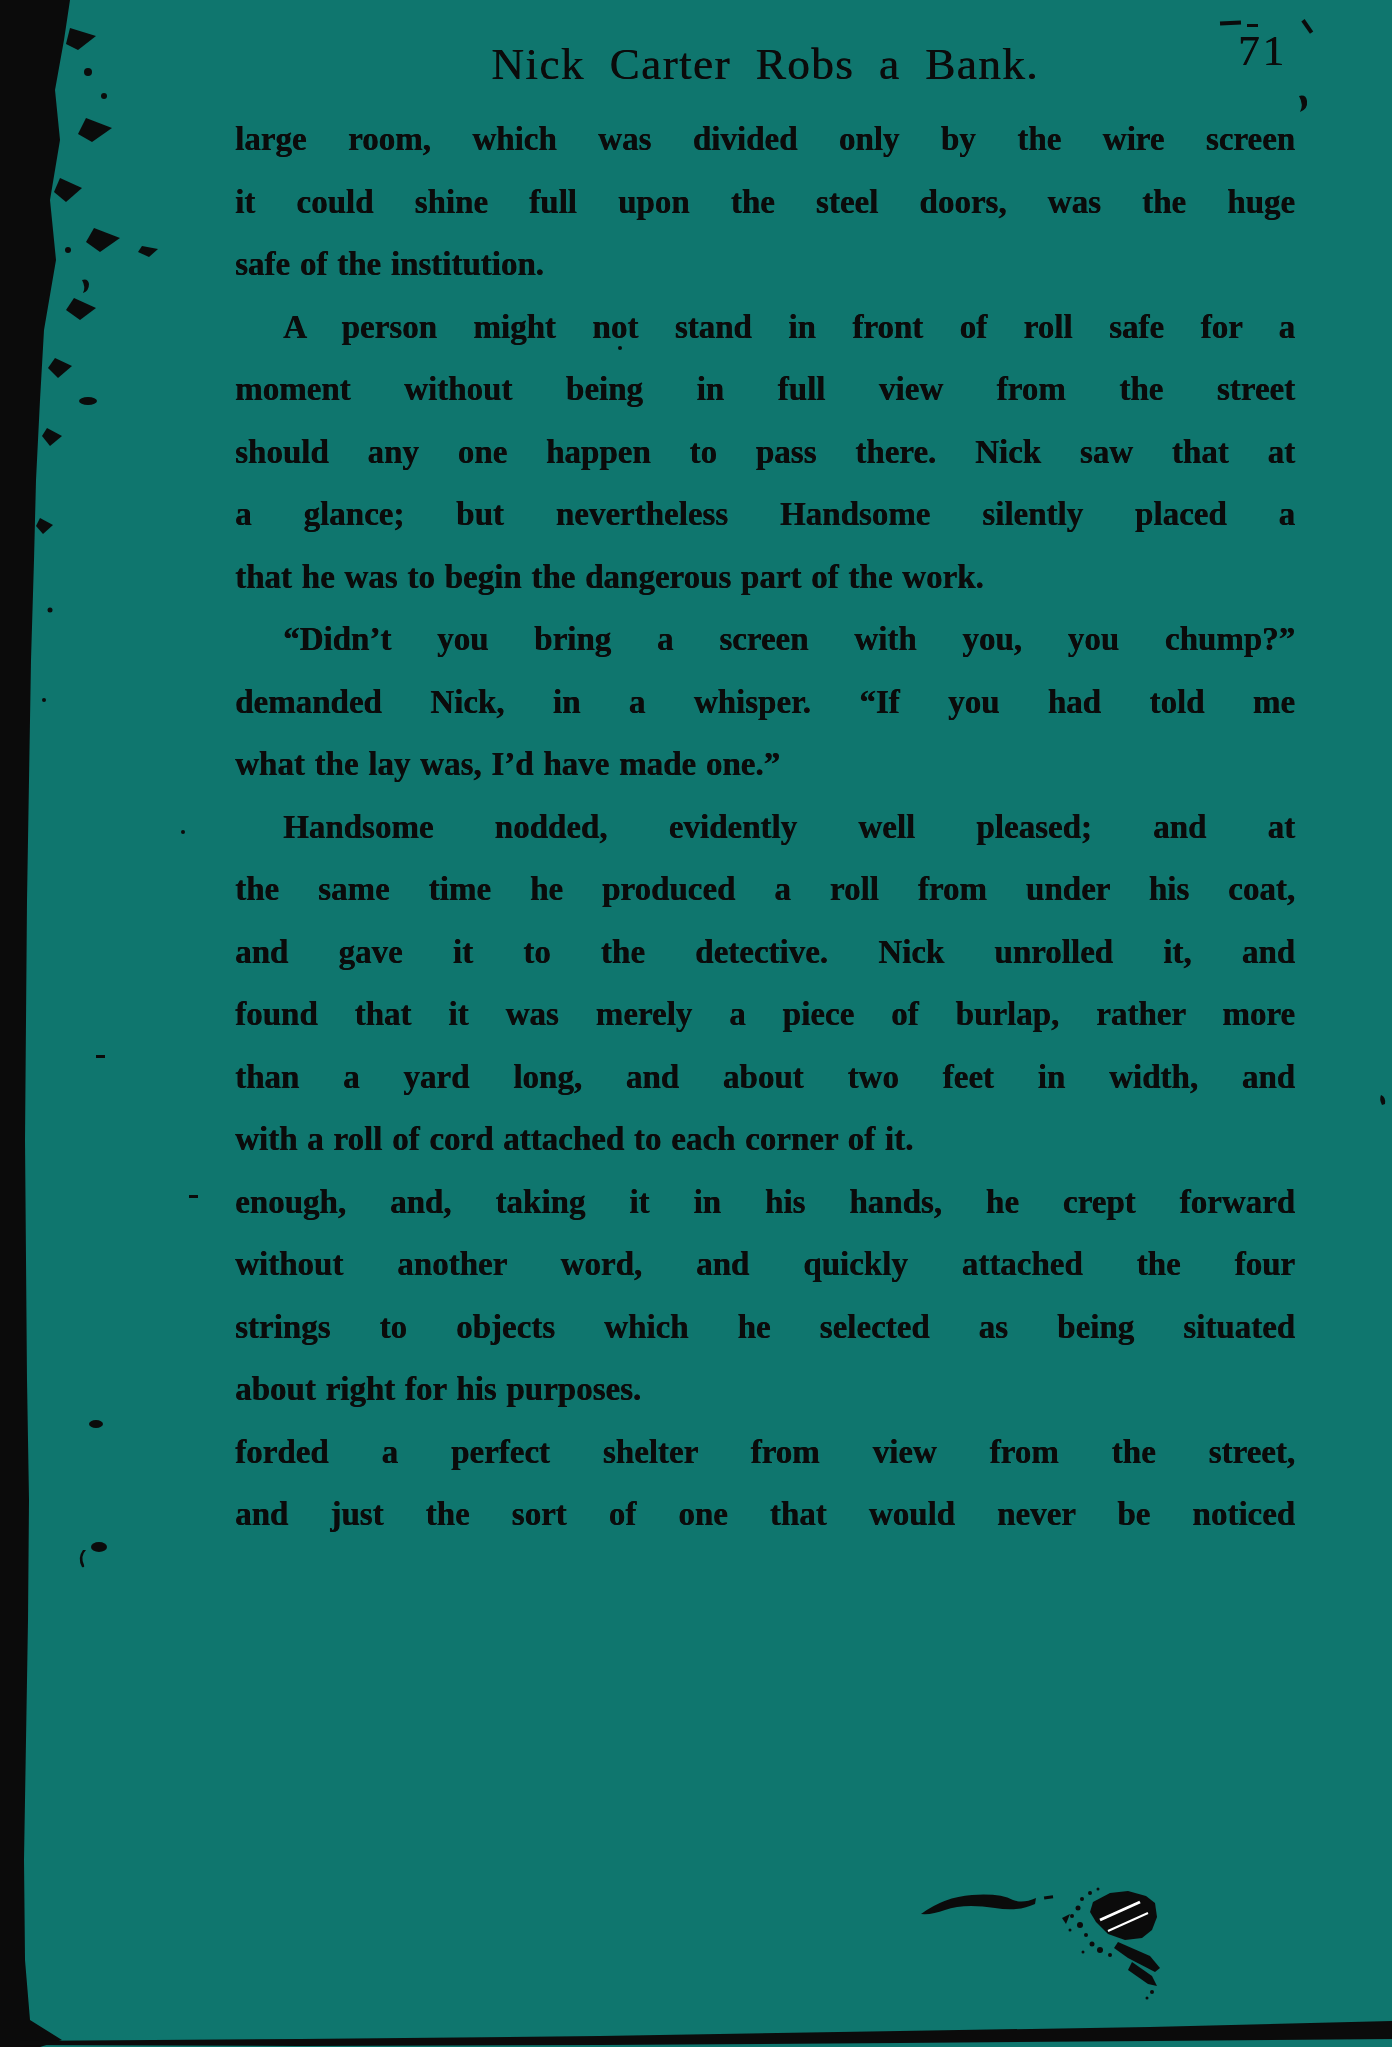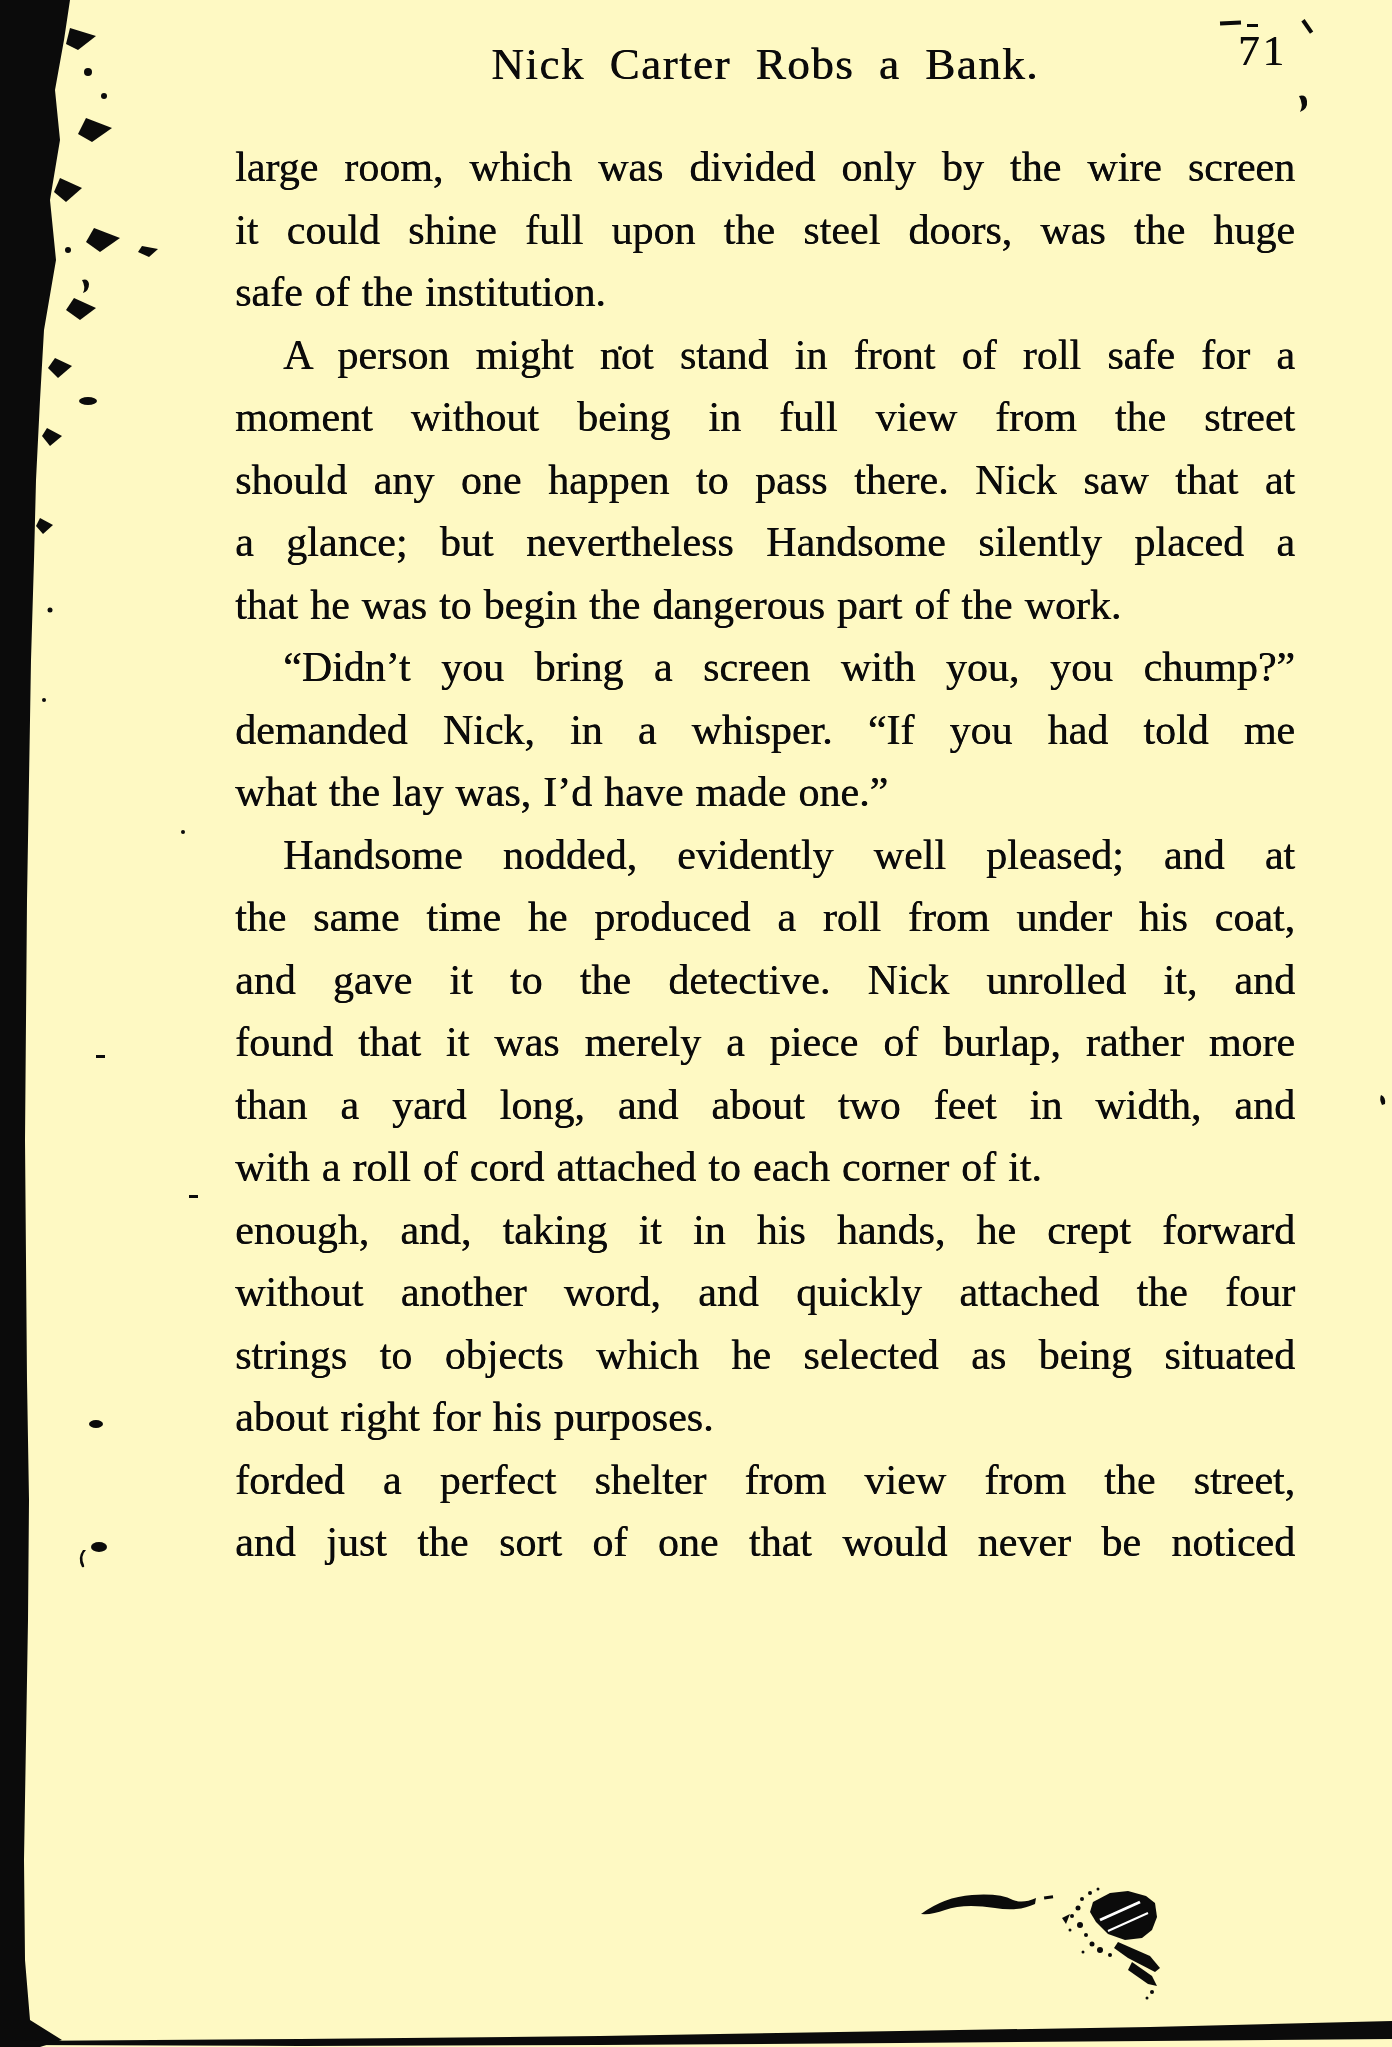--- a/index.html
+++ b/index.html
@@ -1,33 +1,34 @@
 <!DOCTYPE html>
 <html><head>
 <meta charset="utf-8">
 <style>
   html,body{margin:0;padding:0;background:#e8e8e8;}
   .page{
-    position:relative;width:1392px;height:2047px;background:#fef9c3;overflow:hidden;
+    position:relative;width:1392px;height:2047px;background:#0f766e;overflow:hidden;
     font-family:"Liberation Serif","DejaVu Serif",serif;color:#0b0b0b;
   }
   .artifact-layer{position:absolute;left:0;top:0;width:1392px;height:2047px;pointer-events:none;}
   .header-title{
     position:absolute;left:235px;top:42px;width:1060px;text-align:center;
     font-size:45px;line-height:1;letter-spacing:1.5px;word-spacing:12px;white-space:nowrap;
     text-shadow:0.6px 0 0 currentColor;
   }
   .page-num{
     position:absolute;left:1238px;top:29px;font-size:43px;line-height:1;font-weight:normal;
     letter-spacing:3px;text-shadow:0.5px 0 0 currentColor;
   }
   .body-text{
-    position:absolute;left:235px;top:136px;width:1060px;
-    font-size:42px;line-height:62.5px;word-spacing:1.5px;
+    position:absolute;left:235px;top:108px;width:1060px;
+    font-size:33px;line-height:62.5px;word-spacing:1.5px;
     text-shadow:0.45px 0 0 currentColor;
+    font-weight:bold;
   }
   .ln{text-align:justify;text-align-last:justify;}
   .ln.ind{padding-left:48px;}
   .ln.plast{text-align-last:left;}
 </style>
 </head>
 <body>
 
 <div class="page">
 

